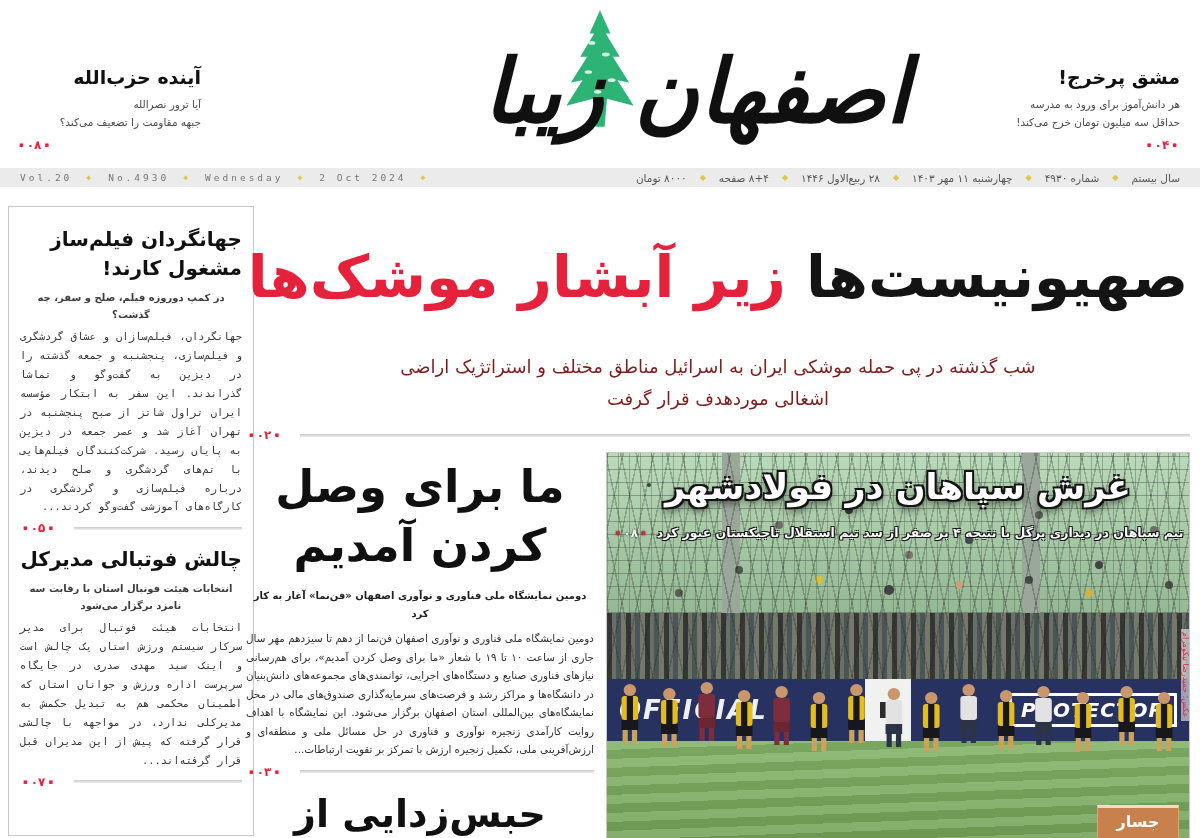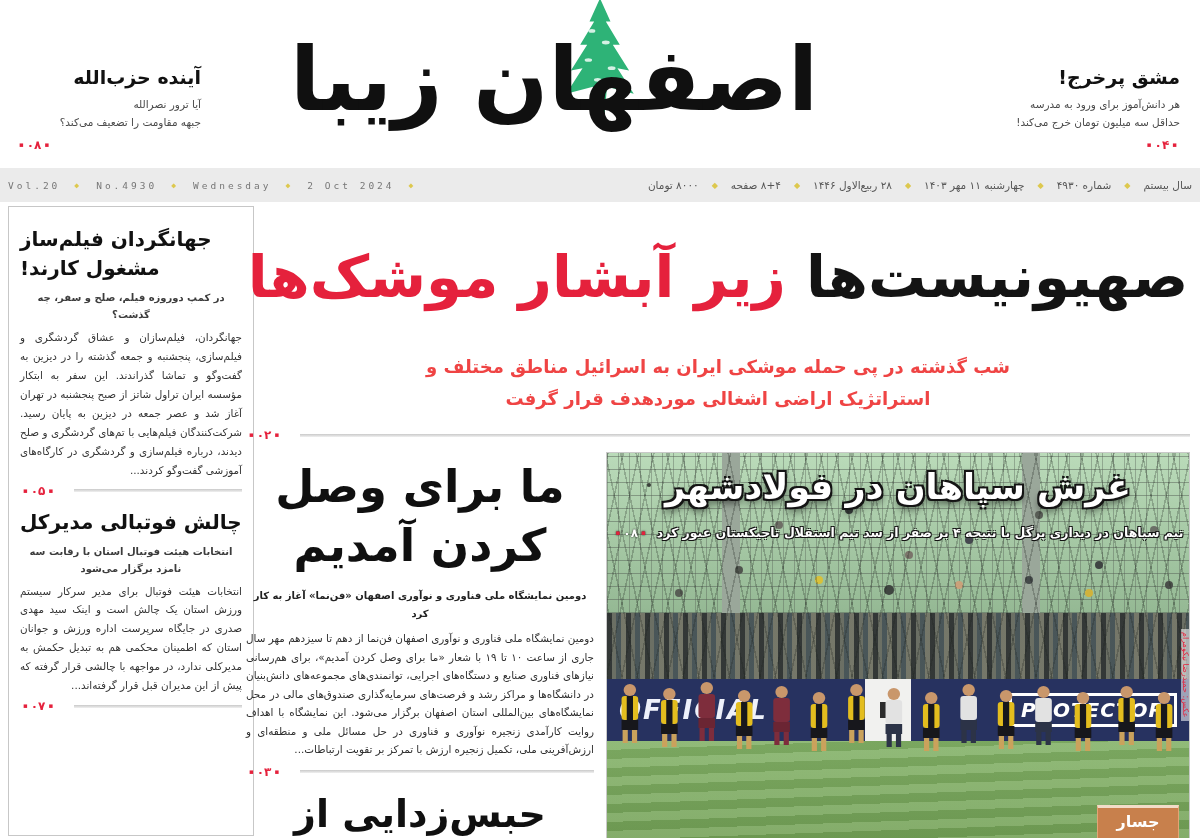--- a/index.html
+++ b/index.html
@@ -1,61 +1,61 @@
 <!DOCTYPE html>
 <html lang="fa"><head>
 <meta charset="utf-8">
 <style>
   html,body{margin:0;padding:0;background:#fff;}
   .page{position:relative;width:1200px;height:838px;background:#fff;overflow:hidden;
         font-family:"DejaVu Sans",sans-serif;color:#1a1a1a;}
 
   
-  .masthead{position:absolute;top:0;left:50%;transform:translateX(-50%);width:620px;height:162px;text-align:left;}
+  .masthead{position:absolute;top:12px;left:50%;transform:translateX(-50%);width:620px;height:162px;text-align:right;font-style:italic;}
   .masthead .logo-tree{position:absolute;top:-4px;left:50%;transform:translateX(-50%);z-index:1;}
   .masthead .logo-text{position:relative;z-index:2;font-size:88px;font-weight:900;line-height:160px;
         letter-spacing:-3px;color:#101010;direction:rtl;white-space:nowrap;}
 
   
   .teaser{position:absolute;top:66px;width:185px;direction:rtl;text-align:right;}
   .teaser-left{left:16px;}
   .teaser-right{right:20px;width:205px;}
   .teaser h3{margin:0;font-size:19px;font-weight:900;color:#111;}
   .teaser p{margin:7px 0 2px;font-size:10.5px;line-height:1.75;color:#4a4a4a;font-weight:normal;}
   .teaser .pg-row-left{text-align:left;}
   .teaser .pg-row-right{text-align:right;}
 
   
   .pg{color:#e5213c;font-weight:900;font-size:12px;direction:ltr;display:inline-block;}
   .pg::before,.pg::after{content:"▪";font-size:7px;vertical-align:2px;margin:0 3px;}
 
   
-  .infobar{position:absolute;top:168px;left:0;right:0;height:34px;background:#ebebeb;
-        display:flex;align-items:center;justify-content:space-between;padding:0 8px;box-sizing:border-box;gap:8px;}
+  .infobar{position:absolute;top:168px;left:0;right:0;height:19px;background:#ebebeb;
+        display:flex;align-items:center;justify-content:space-between;padding:0 20px;box-sizing:border-box;gap:8px;}
   .latin{display:flex;gap:14px;align-items:center;direction:ltr;
         font-family:"DejaVu Sans Mono",monospace;font-size:9.5px;letter-spacing:3px;color:#777;}
   .pinfo{display:flex;gap:13px;align-items:center;direction:rtl;font-size:10.5px;color:#555;}
   .dm{color:#ddc84e;font-size:8px;}
 
   
   .sidebar{position:absolute;left:8px;top:206px;width:222px;height:612px;border:1px solid #c7c7c7;
         padding:8px 11px;direction:rtl;}
-  .sb-art h2{margin:10px 0 6px;font-size:20px;font-weight:900;text-align:left;line-height:1.45;color:#111;}
+  .sb-art h2{margin:10px 0 6px;font-size:20px;font-weight:900;text-align:right;line-height:1.45;color:#111;}
   .sb-art .lead{margin:4px 0;font-size:10px;font-weight:bold;text-align:center;color:#3c3c3c;line-height:1.7;}
-  .sb-art .body{margin:5px 0 4px;font-size:10.4px;line-height:1.82;text-align:justify;color:#333;}
+  .sb-art .body{margin:5px 0 4px;font-size:10.4px;line-height:1.82;text-align:justify;color:#333;font-family:Liberation Mono, monospace;}
   .rule-row{display:flex;align-items:center;gap:18px;direction:ltr;margin:4px 0 6px;}
   .rule{flex:1;height:3px;background:linear-gradient(#c9c9c9,#f0f0f0);}
 
   
   .main{position:absolute;left:246px;top:204px;right:10px;}
   .lead-headline{direction:rtl;text-align:center;font-size:58px;font-weight:900;line-height:1.2;
         letter-spacing:-2px;white-space:nowrap;}
   .hl-black{color:#141414;} .hl-red{color:#e5213c;}
   .subhead{direction:rtl;margin:16px auto 0;max-width:640px;text-align:center;
-        font-size:18px;font-weight:bold;line-height:1.75;color:#ef4444;}
+        font-size:18px;font-weight:normal;line-height:1.75;color:#7f1d1d;}
   .main-rule{margin-top:14px;}
 
   .columns{display:flex;gap:12px;margin-top:10px;direction:ltr;}
   .midcol{width:348px;direction:rtl;}
   .midcol .title-a{margin:6px 0 0;font-size:45px;font-weight:900;text-align:center;line-height:1.3;color:#101010;}
   .midcol .title-b{margin:10px 0 0;font-size:38px;font-weight:900;text-align:center;line-height:1.35;color:#101010;}
   .midcol .lead{margin:12px 0 4px;font-size:10px;font-weight:bold;text-align:center;color:#222;line-height:1.8;}
   .midcol .body{margin:6px 0 6px;font-size:10.4px;line-height:1.78;text-align:justify;color:#2e2e2e;}
 
   

